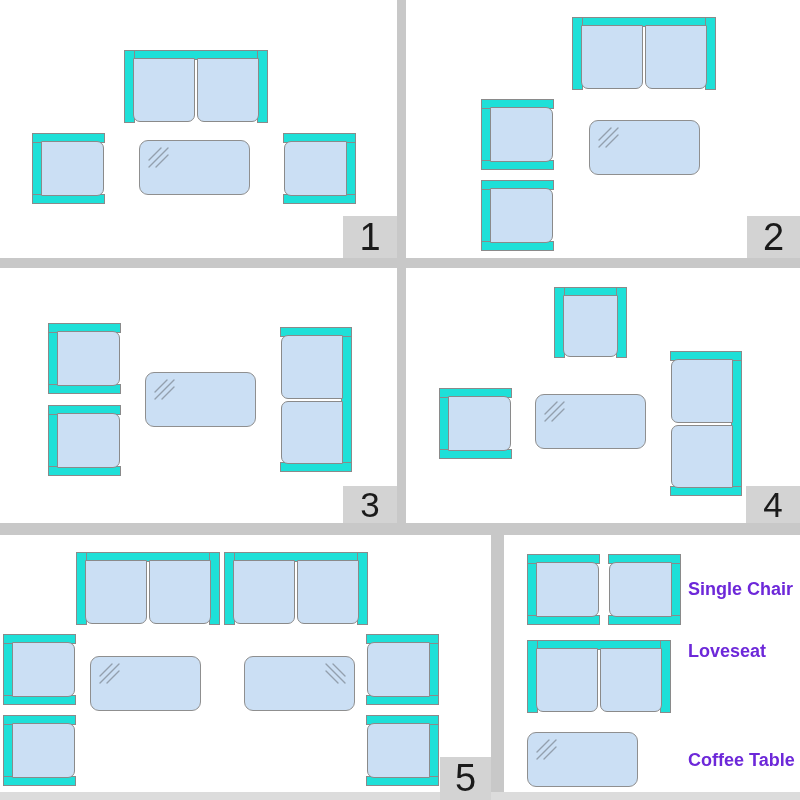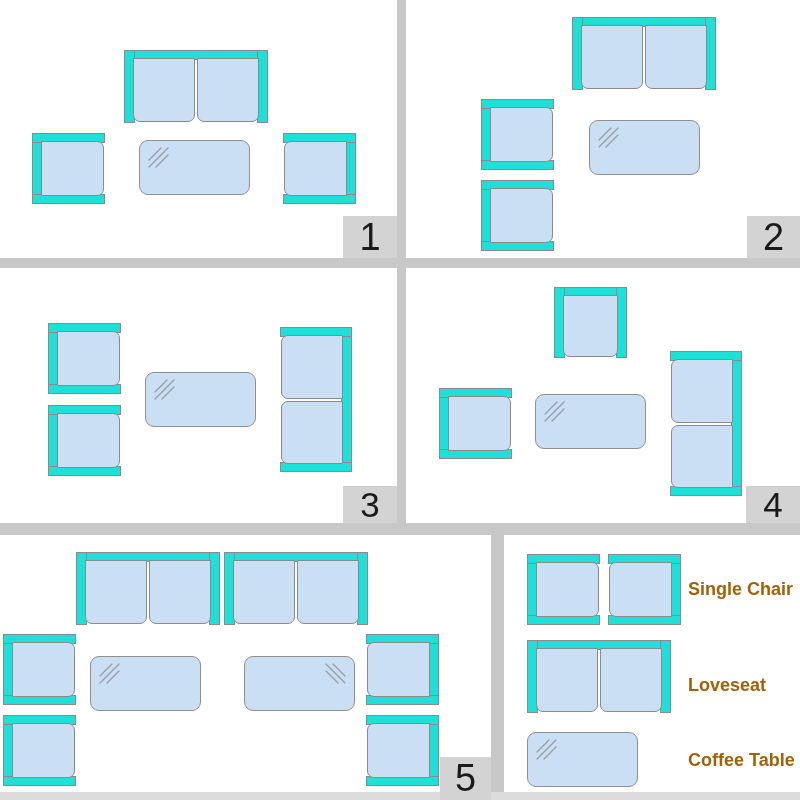--- a/index.html
+++ b/index.html
@@ -56,24 +56,24 @@
   .loveseat.open-bottom .cu2{right:9px;top:8px;bottom:1px;width:calc(50% - 10px);border-radius:0 0 7px 7px;}
   .loveseat.open-left .cu1{top:8px;right:9px;left:1px;height:calc(50% - 9px);border-radius:7px 0 0 7px;}
   .loveseat.open-left .cu2{bottom:8px;right:9px;left:1px;height:calc(50% - 9px);border-radius:7px 0 0 7px;}
   .table .shine{position:absolute;top:3px;left:5px;}
   .table .shine path{stroke:#93A0AE;stroke-width:1.4;fill:none;stroke-linecap:round;}
   .table.shine-tr .shine{left:auto;right:5px;transform:scaleX(-1);}
   
   .legend-label{
     position:absolute;left:688px;white-space:nowrap;
     font-family:"Liberation Sans",sans-serif;font-weight:bold;
-    font-size:18px;color:#a16207;
+    font-size:18px;color:#6d28d9;
   }
   #label-chair{top:579px;}
-  #label-loveseat{top:675px;text-align:right;}
+  #label-loveseat{top:641px;text-align:right;}
   #label-table{top:750px;}
 </style>
 </head>
 <body>
 
 <div class="stage">
 
   <div class="panel" id="panel-1"></div>
   <div class="panel" id="panel-2"></div>
   <div class="panel" id="panel-3"></div>

